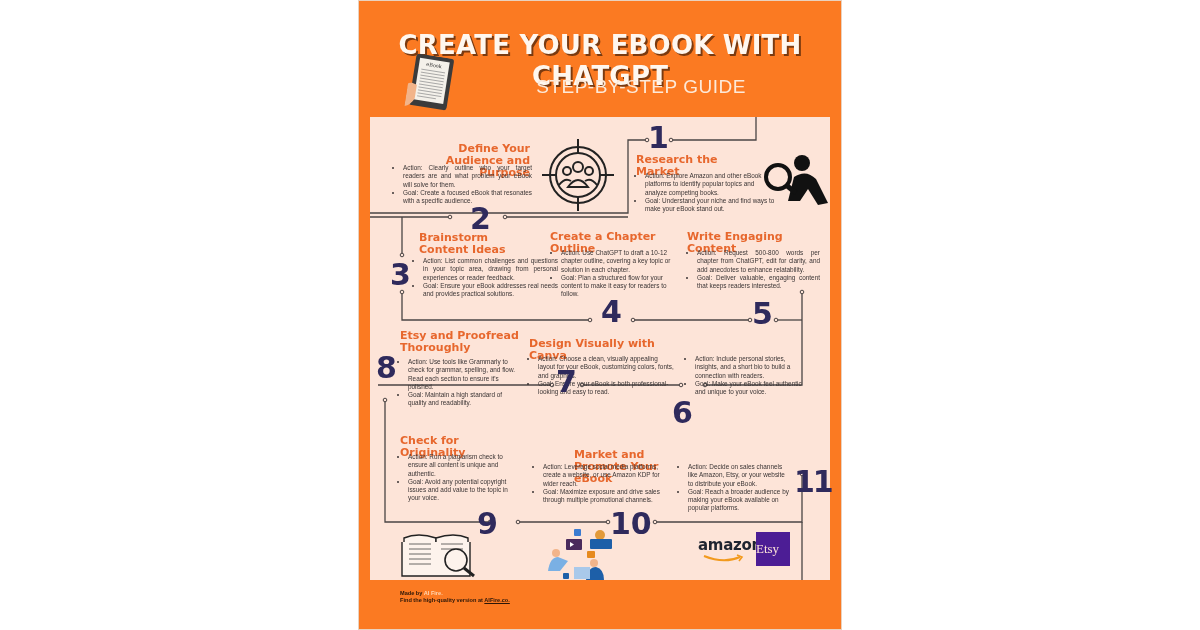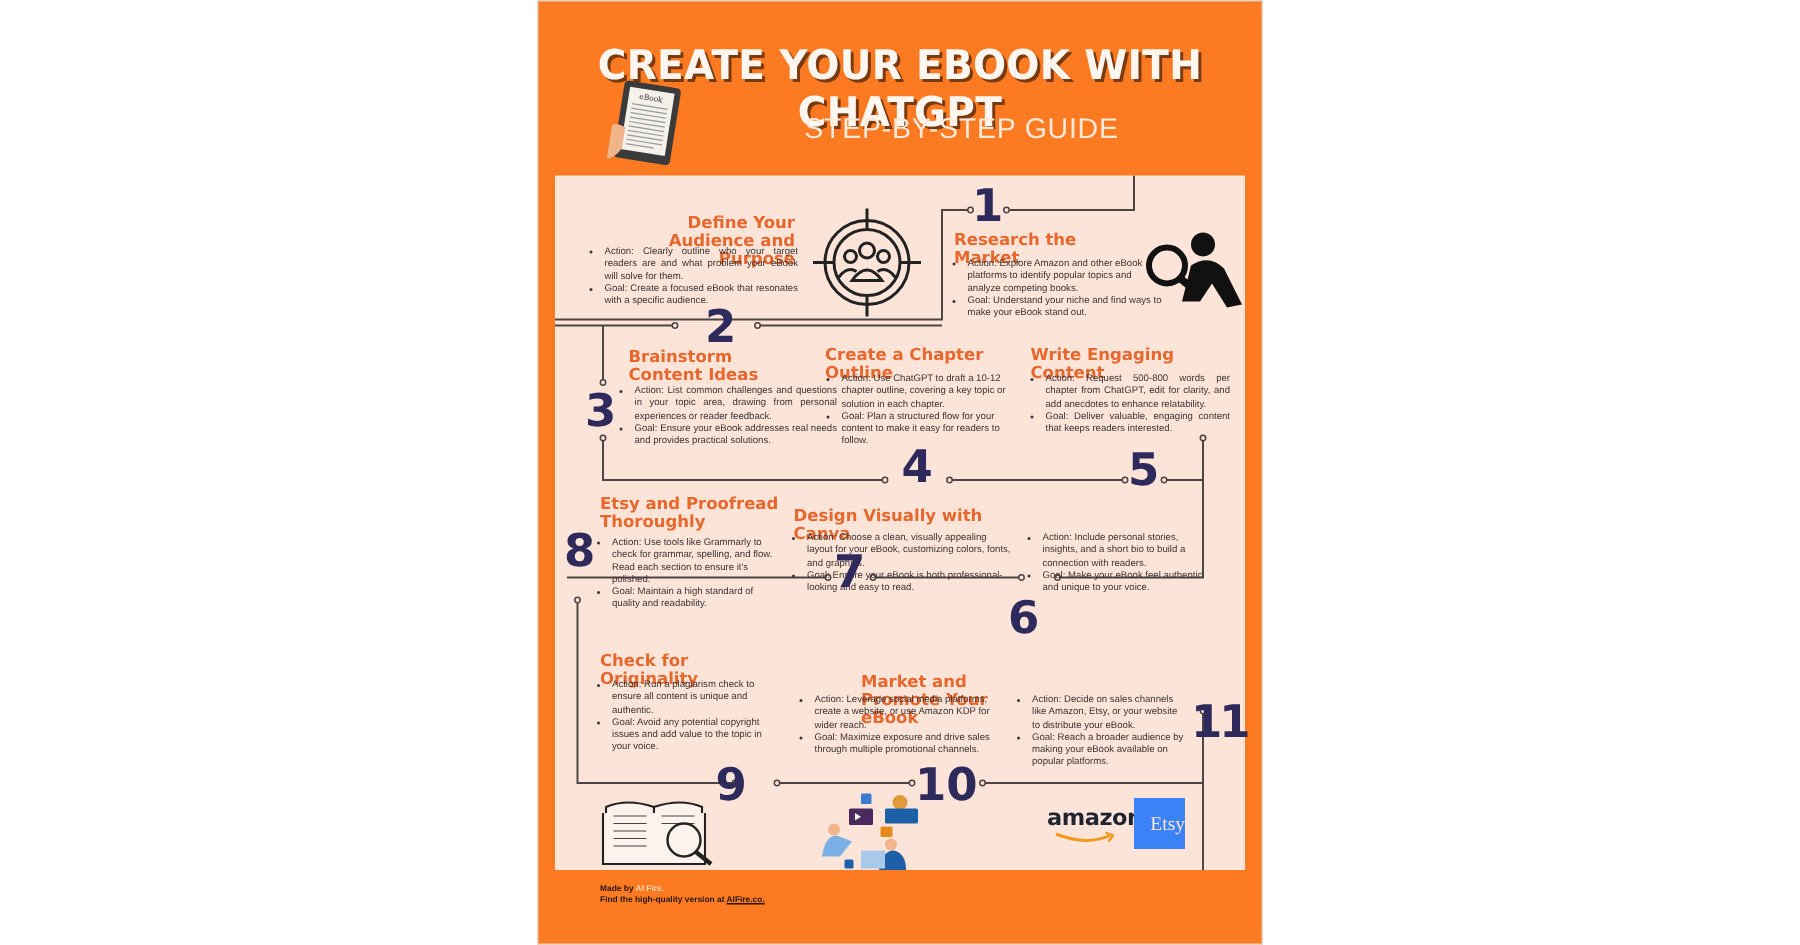--- a/index.html
+++ b/index.html
@@ -50,22 +50,22 @@
     position: absolute; left: 42px; top: 590px; font-size: 5.6px; line-height: 7px; color: #2b1608;
     font-weight: bold;
   }
   .footer .brand { color: #ffd7b3; }
   .footer .link { text-decoration: underline; }
   .amazon {
     position: absolute; left: 328px; top: 419px; font-family: "DejaVu Sans", sans-serif; font-weight: bold;
     font-size: 15px; color: #1f2430; letter-spacing: -0.3px;
   }
   .etsy {
-    position: absolute; left: 386px; top: 415px; width: 34px; height: 34px; background: #3b82f6;
-    color: #fde4d8; font-family: "Liberation Serif", serif; font-size: 13px; line-height: 34px; text-align: right;
+    position: absolute; left: 386px; top: 415px; width: 34px; height: 34px; background: #4c1d95;
+    color: #fde4d8; font-family: "Liberation Serif", serif; font-size: 13px; line-height: 34px; text-align: left;
   }
 </style>
 </head>
 <body>
 
 <div class="poster">
   <div class="title">CREATE YOUR EBOOK WITH CHATGPT</div>
 
   <svg class="reader" viewBox="0 0 48 58">
     <rect x="4" y="0" width="38" height="52" rx="3" fill="#3b3b3b"></rect>

